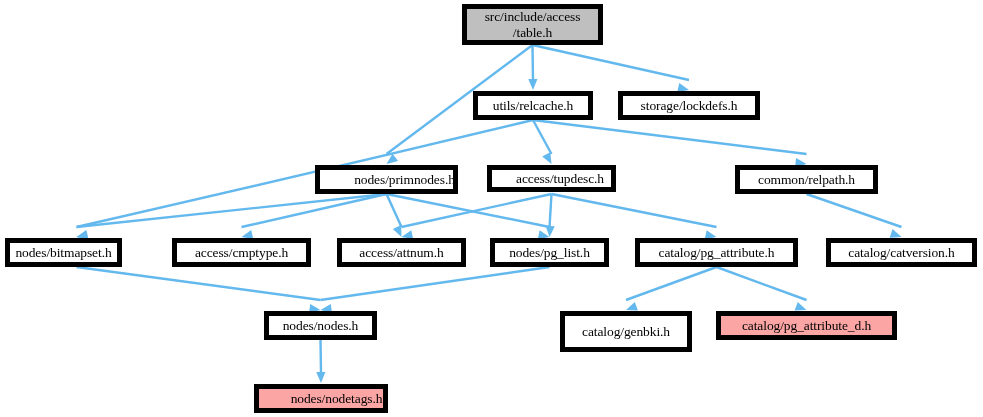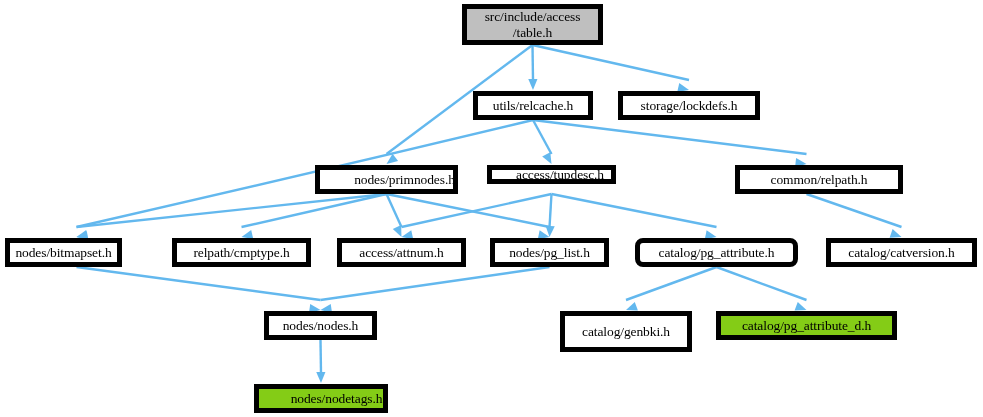--- a/index.html
+++ b/index.html
@@ -44,21 +44,21 @@
     color: #000000;
     font-size: 13.5px;
     font-family: Liberation Serif, serif;
     white-space: pre-line;
     letter-spacing: -0.1px;
   }
   .node-box.fill-gray {
     background: #bfbfbf;
   }
   .node-box.fill-lightgray {
-    background: #84cc16;
+    background: #fca5a5;
     justify-content: center;
   }
   .node-label {
     display: block;
     padding: 0 2px;
   }
 </style>
 </head>
 <body>
 
@@ -102,26 +102,26 @@
       <polygon points="806.5,310 794.5887891391186,310.5320299123357 797.755931911376,301.89436780617893" class="edge-head"></polygon>
       <path d="M320.5,340 L321,373" class="edge-line"></path>
       <polygon points="321,383 316.2338803771943,372.0709513798727 325.4328245442879,371.93157343794707" class="edge-head"></polygon>
     </svg>
   <div id="nodes-layer">
       <div class="node-box fill-gray" style="left: 462px; top: 4px; width: 141px; height: 41px;"><span class="node-label">src/include/access
 /table.h</span></div>
       <div class="node-box " style="left: 473px; top: 91px; width: 120px; height: 29px;"><span class="node-label">utils/relcache.h</span></div>
       <div class="node-box " style="left: 618px; top: 91px; width: 142px; height: 29px;"><span class="node-label">storage/lockdefs.h</span></div>
       <div class="node-box " style="left: 315px; top: 165px; width: 143px; height: 29px; padding-left: 36px;"><span class="node-label">nodes/primnodes.h</span></div>
-      <div class="node-box " style="left: 487px; top: 165px; width: 129px; height: 19px; padding-left: 17px;"><span class="node-label">access/tupdesc.h</span></div>
-      <div class="node-box " style="left: 735px; top: 165px; width: 168px; height: 29px; text-align: center;"><span class="node-label">common/relpath.h</span></div>
+      <div class="node-box " style="left: 487px; top: 165px; width: 129px; height: 27px; padding-left: 17px;"><span class="node-label">access/tupdesc.h</span></div>
+      <div class="node-box " style="left: 735px; top: 165px; width: 143px; height: 29px; text-align: center;"><span class="node-label">common/relpath.h</span></div>
       <div class="node-box " style="left: 5px; top: 238px; width: 117px; height: 29px;"><span class="node-label">nodes/bitmapset.h</span></div>
-      <div class="node-box " style="left: 172px; top: 238px; width: 139px; height: 29px;"><span class="node-label">relpath/cmptype.h</span></div>
+      <div class="node-box " style="left: 172px; top: 238px; width: 139px; height: 29px;"><span class="node-label">access/cmptype.h</span></div>
       <div class="node-box " style="left: 337px; top: 238px; width: 129px; height: 29px;"><span class="node-label">access/attnum.h</span></div>
       <div class="node-box " style="left: 490px; top: 238px; width: 119px; height: 29px;"><span class="node-label">nodes/pg_list.h</span></div>
-      <div class="node-box " style="left: 635px; top: 238px; width: 163px; height: 29px; border-radius: 8px;"><span class="node-label">catalog/pg_attribute.h</span></div>
+      <div class="node-box " style="left: 635px; top: 238px; width: 163px; height: 29px;"><span class="node-label">catalog/pg_attribute.h</span></div>
       <div class="node-box " style="left: 826px; top: 238px; width: 151px; height: 29px;"><span class="node-label">catalog/catversion.h</span></div>
       <div class="node-box " style="left: 264px; top: 311px; width: 113px; height: 29px;"><span class="node-label">nodes/nodes.h</span></div>
       <div class="node-box " style="left: 560px; top: 311px; width: 132px; height: 41px;"><span class="node-label">catalog/genbki.h</span></div>
       <div class="node-box fill-lightgray" style="left: 716px; top: 311px; width: 181px; height: 29px;"><span class="node-label">catalog/pg_attribute_d.h</span></div>
       <div class="node-box fill-lightgray" style="left: 254px; top: 384px; width: 134px; height: 29px; padding-left: 31px;"><span class="node-label">nodes/nodetags.h</span></div>
     </div>
 </div>
 
 </body></html>

